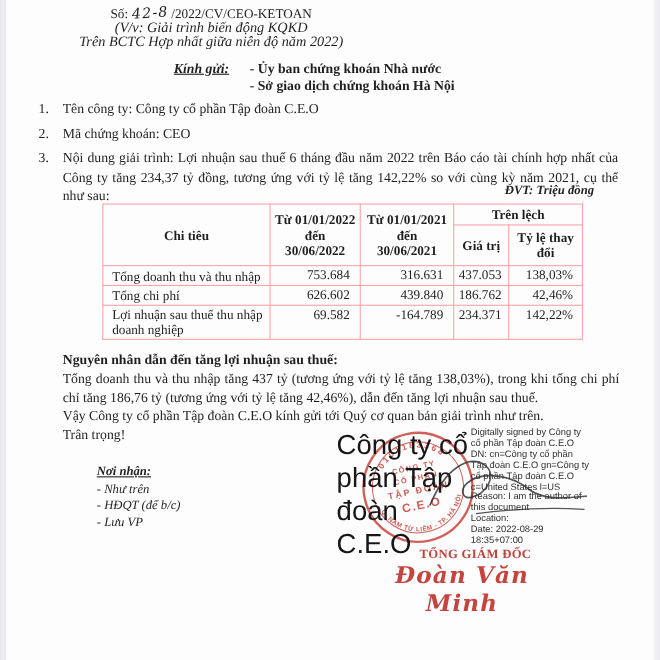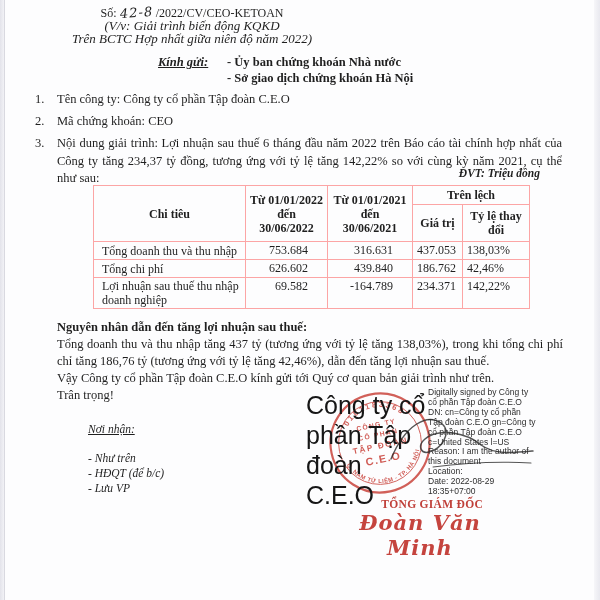--- a/index.html
+++ b/index.html
@@ -25,30 +25,30 @@
   .items{left:35px;top:91px;width:527px;font-size:12.5px;}
   .li{position:relative;padding-left:22px;margin-bottom:4.5px;line-height:17.5px;text-align:justify;}
   .li .no{position:absolute;left:0;top:0;}
   .dvt{left:380px;top:167px;width:160px;text-align:right;font-weight:bold;font-style:italic;font-size:11.5px;}
   
   table{border-collapse:collapse;table-layout:fixed;font-size:12px;}
   .tbl{left:93px;top:185px;}
   th,td{border:1px solid #fca5a5;padding:1px 4px;vertical-align:middle;}
   th{font-weight:bold;text-align:center;line-height:14px;}
   td.lbl{text-align:left;padding-left:8px;line-height:14px;}
-  td.num{text-align:right;padding-right:19px;}
+  td.num{text-align:right;padding-right:9px;}
   td.num4{text-align:center;padding-right:6px;}
-  td.num5{text-align:left;padding-right:8px;}
+  td.num5{text-align:right;padding-right:8px;}
   
   .analysis{left:57px;top:319px;width:506px;font-size:12.5px;line-height:17px;}
   .analysis .h{font-weight:bold;}
   .analysis .p{text-align:justify;}
   
   .noinhan{left:88px;top:422px;font-size:11.5px;font-style:italic;line-height:15px;}
-  .noinhan .h{font-weight:normal;text-decoration:underline;margin-bottom:14px;}
+  .noinhan .h{font-weight:bold;text-decoration:underline;margin-bottom:1px;}
   
   .stamp-wrap{left:326px;top:389px;width:108px;height:108px;transform:rotate(-12deg);}
   .signame{left:306px;top:390px;width:130px;font-family:"Liberation Sans", sans-serif;font-size:25px;line-height:30px;color:#161616;font-weight:500;}
   .sigdetails{left:428px;top:388px;width:112px;font-family:"Liberation Sans", sans-serif;font-size:8.5px;line-height:9.9px;color:#2e2e2e;}
   .sigtitle{left:333px;top:498px;width:150px;text-align:right;color:#c0403a;font-weight:bold;font-size:11.5px;letter-spacing:.3px;}
   .signer{left:340px;top:510px;width:160px;text-align:center;color:#c5443e;font-family:"DejaVu Serif", serif;font-style:italic;font-weight:600;font-size:21px;letter-spacing:1px;}
   .squiggle{left:383px;top:403px;width:158px;height:78px;}
 </style>
 </head>
 <body>

